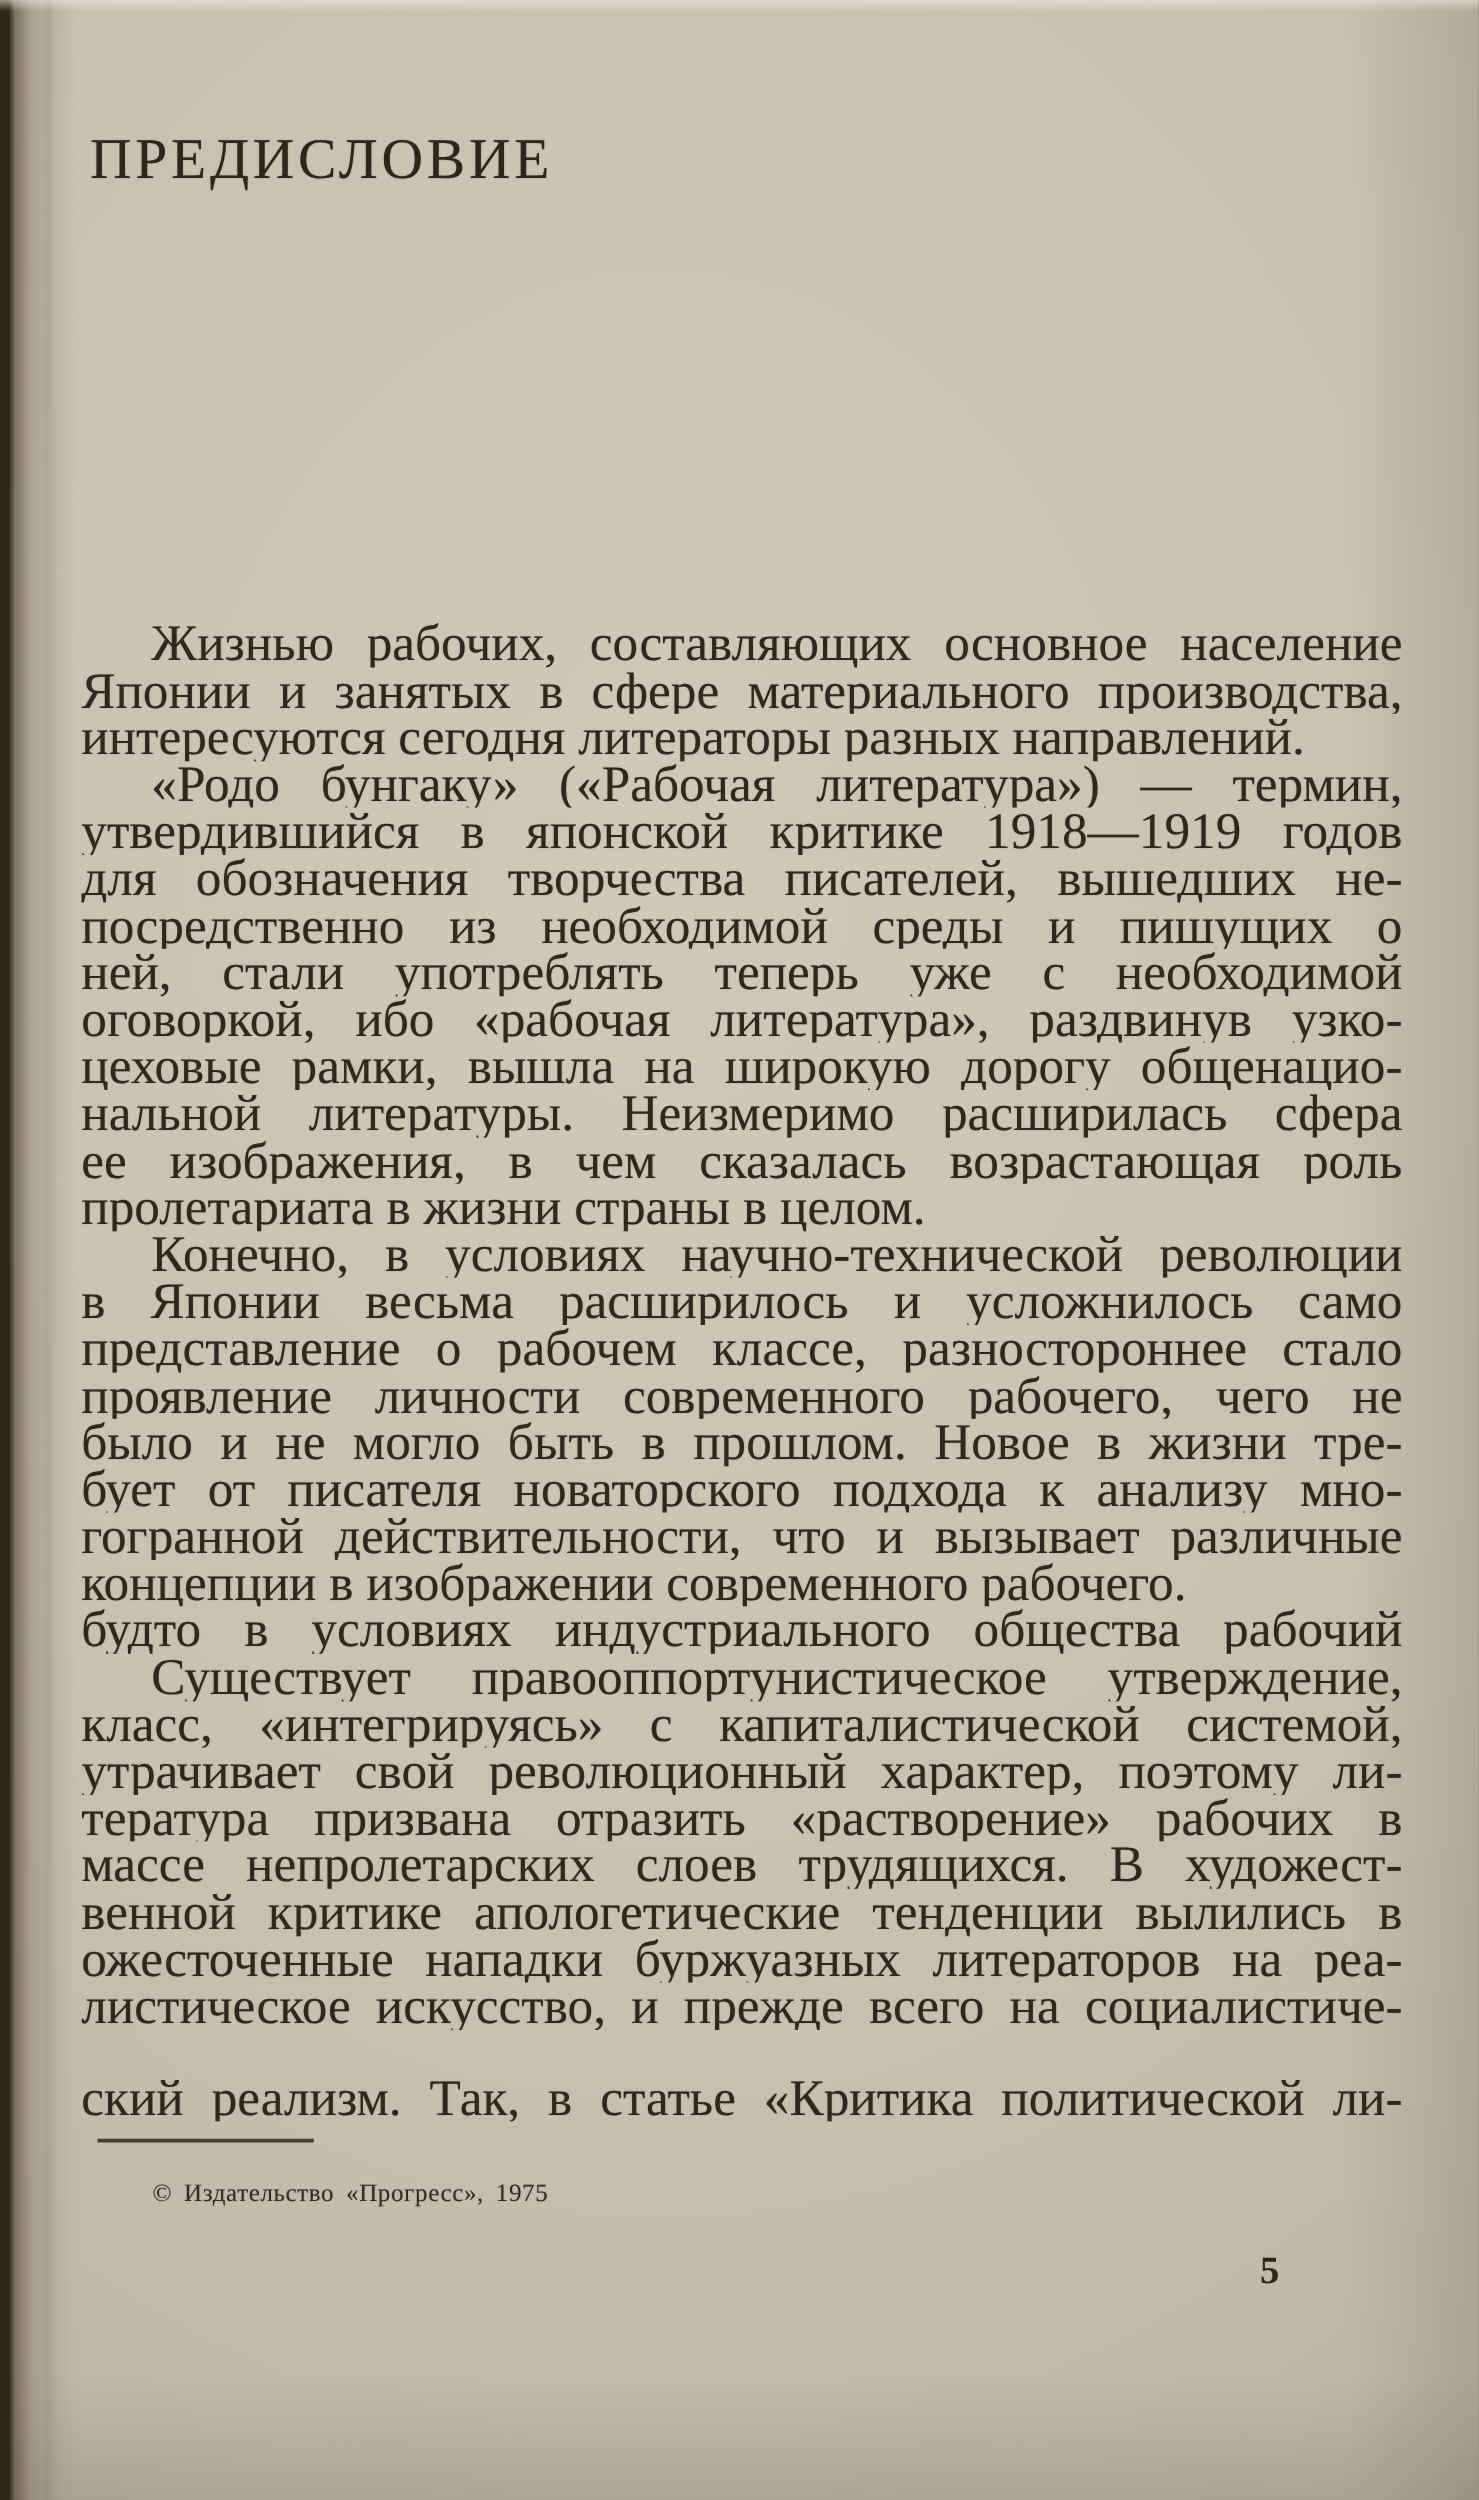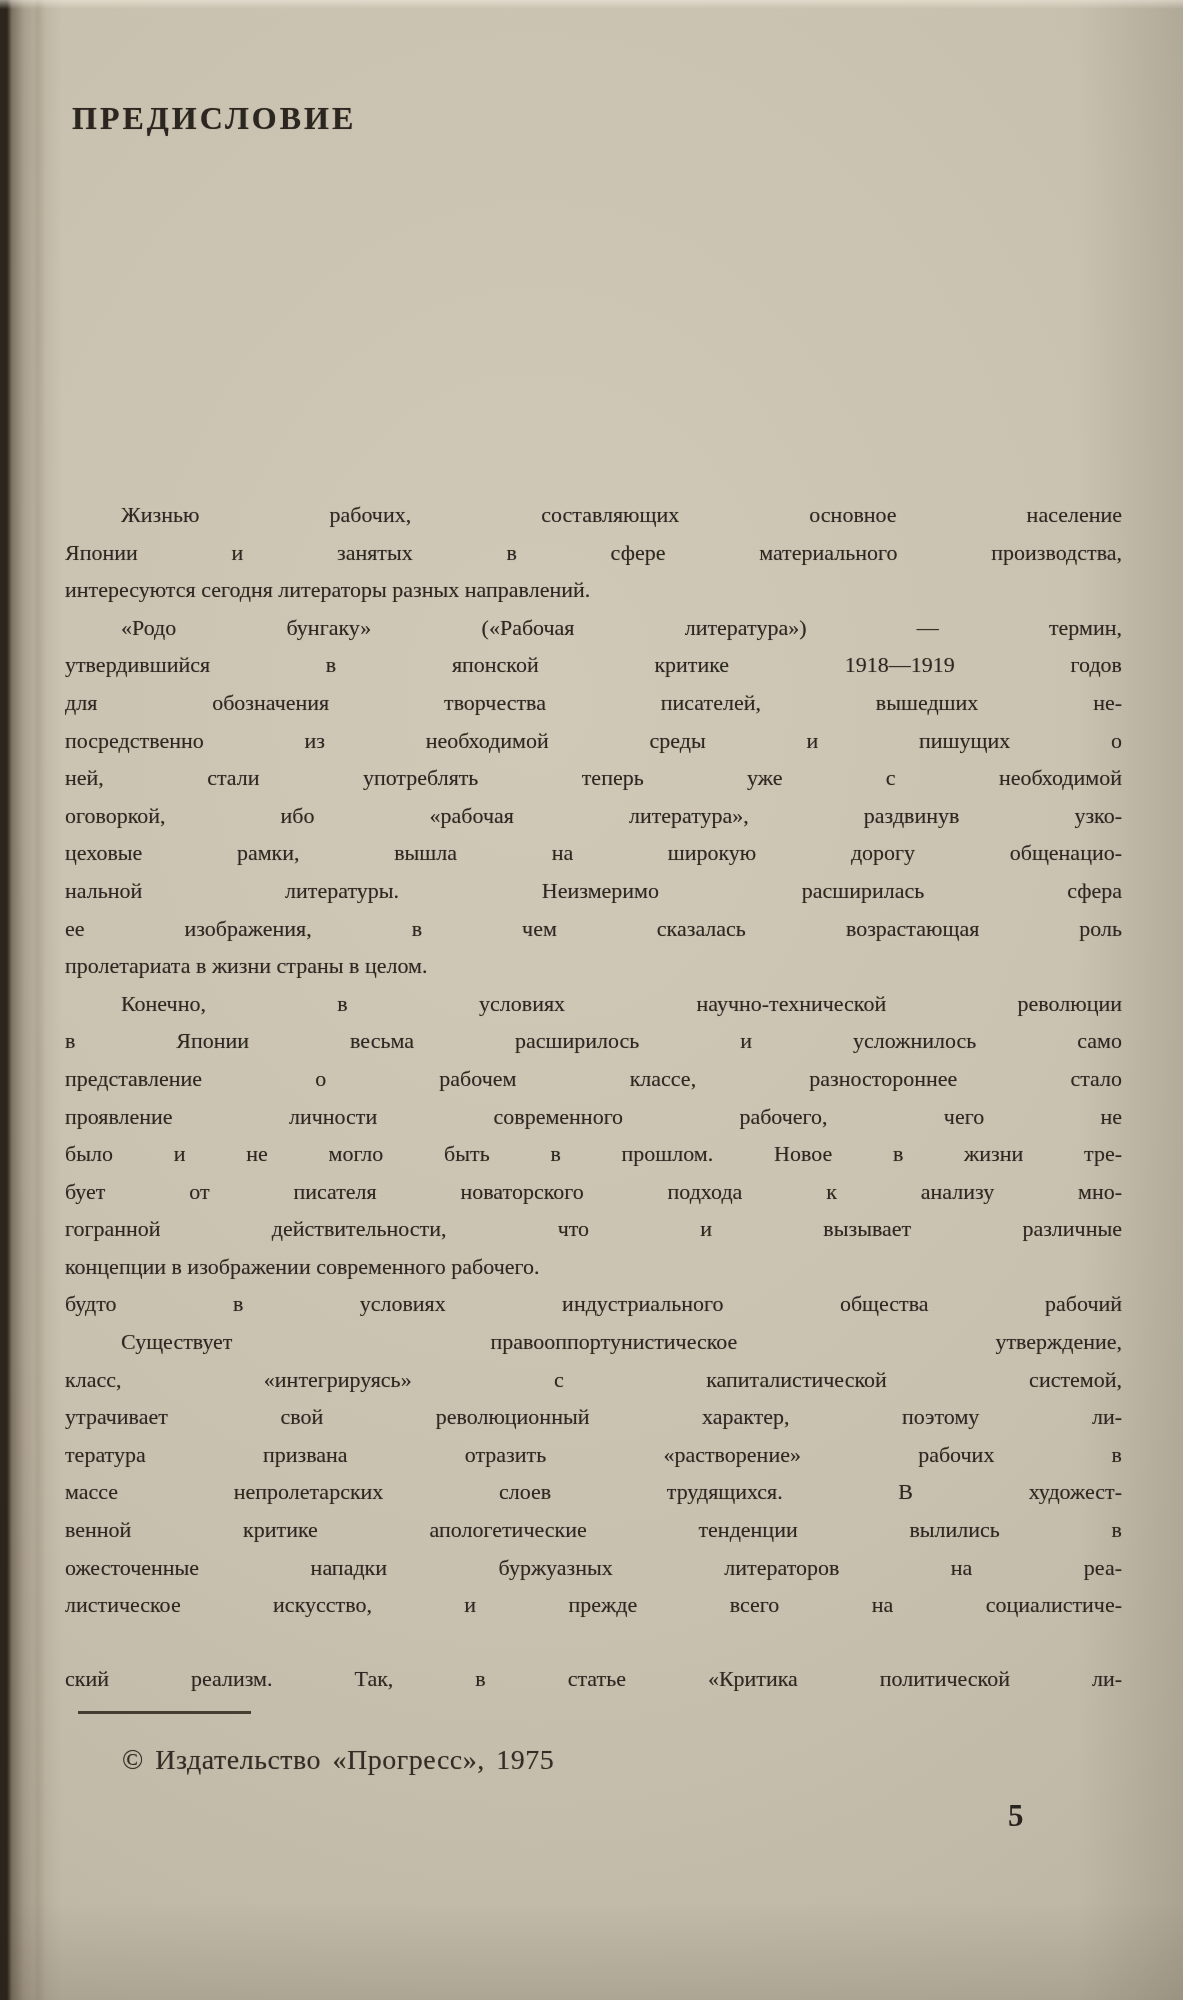--- a/index.html
+++ b/index.html
@@ -21,33 +21,33 @@
       linear-gradient(180deg, rgba(0,0,0,0) 95%, rgba(95,86,70,0.20) 100%),
       radial-gradient(ellipse 120% 90% at 45% 35%,
                       #d0c9b7 0%, #c9c1af 50%, #bdb5a3 85%, #b1a998 100%);
   }
 
   .title {
     position: absolute;
     top: 100px;
     left: 72px;
     margin: 0;
-    font-size: 32px;
-    font-weight: 700;
+    font-size: 46px;
+    font-weight: 400;
     letter-spacing: 3px;
     color: #2c2620;
     text-shadow: 0 0 1px rgba(44,38,32,0.45);
   }
 
   .body-text {
     position: absolute;
     top: 496px;
     left: 65px;
     width: 1057px;
-    font-size: 22px;
+    font-size: 41px;
     line-height: 37.6px;
     text-shadow: 0 0 1px rgba(45,40,34,0.35);
   }
 
   .paragraph { margin: 0; }
 
   .line {
     text-align: justify;
     text-align-last: justify;
     white-space: normal;
@@ -64,21 +64,21 @@
     left: 78px;
     width: 173px;
     height: 0;
     border-top: 3px solid #443d31;
   }
 
   .copyright {
     position: absolute;
     top: 1744px;
     left: 122px;
-    font-size: 28px;
+    font-size: 20px;
     letter-spacing: 0.5px;
     word-spacing: 4px;
     color: #332d26;
     text-shadow: 0 0 1px rgba(45,40,34,0.35);
   }
 
   .pagenum {
     position: absolute;
     top: 1798px;
     left: 1008px;

